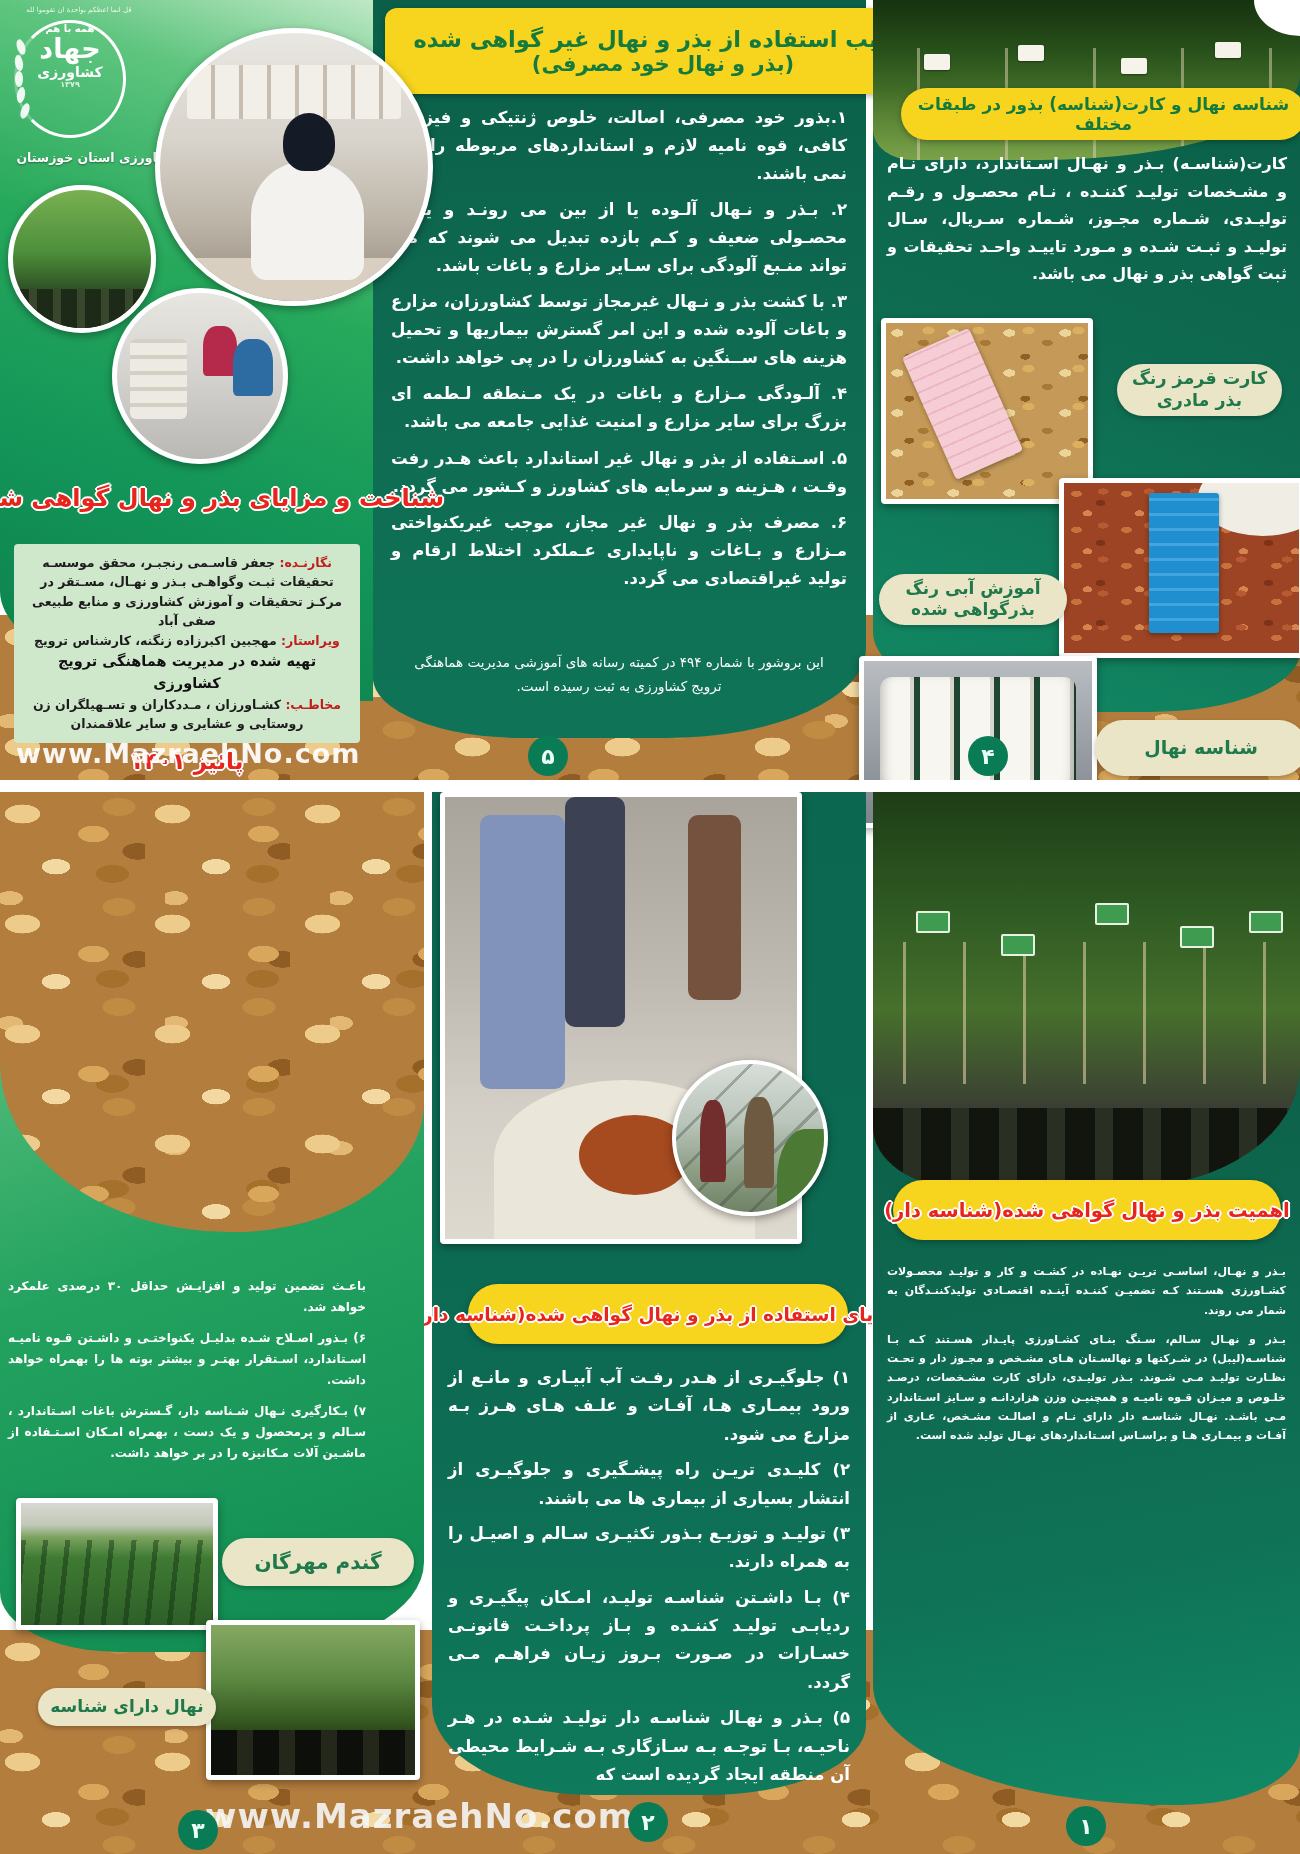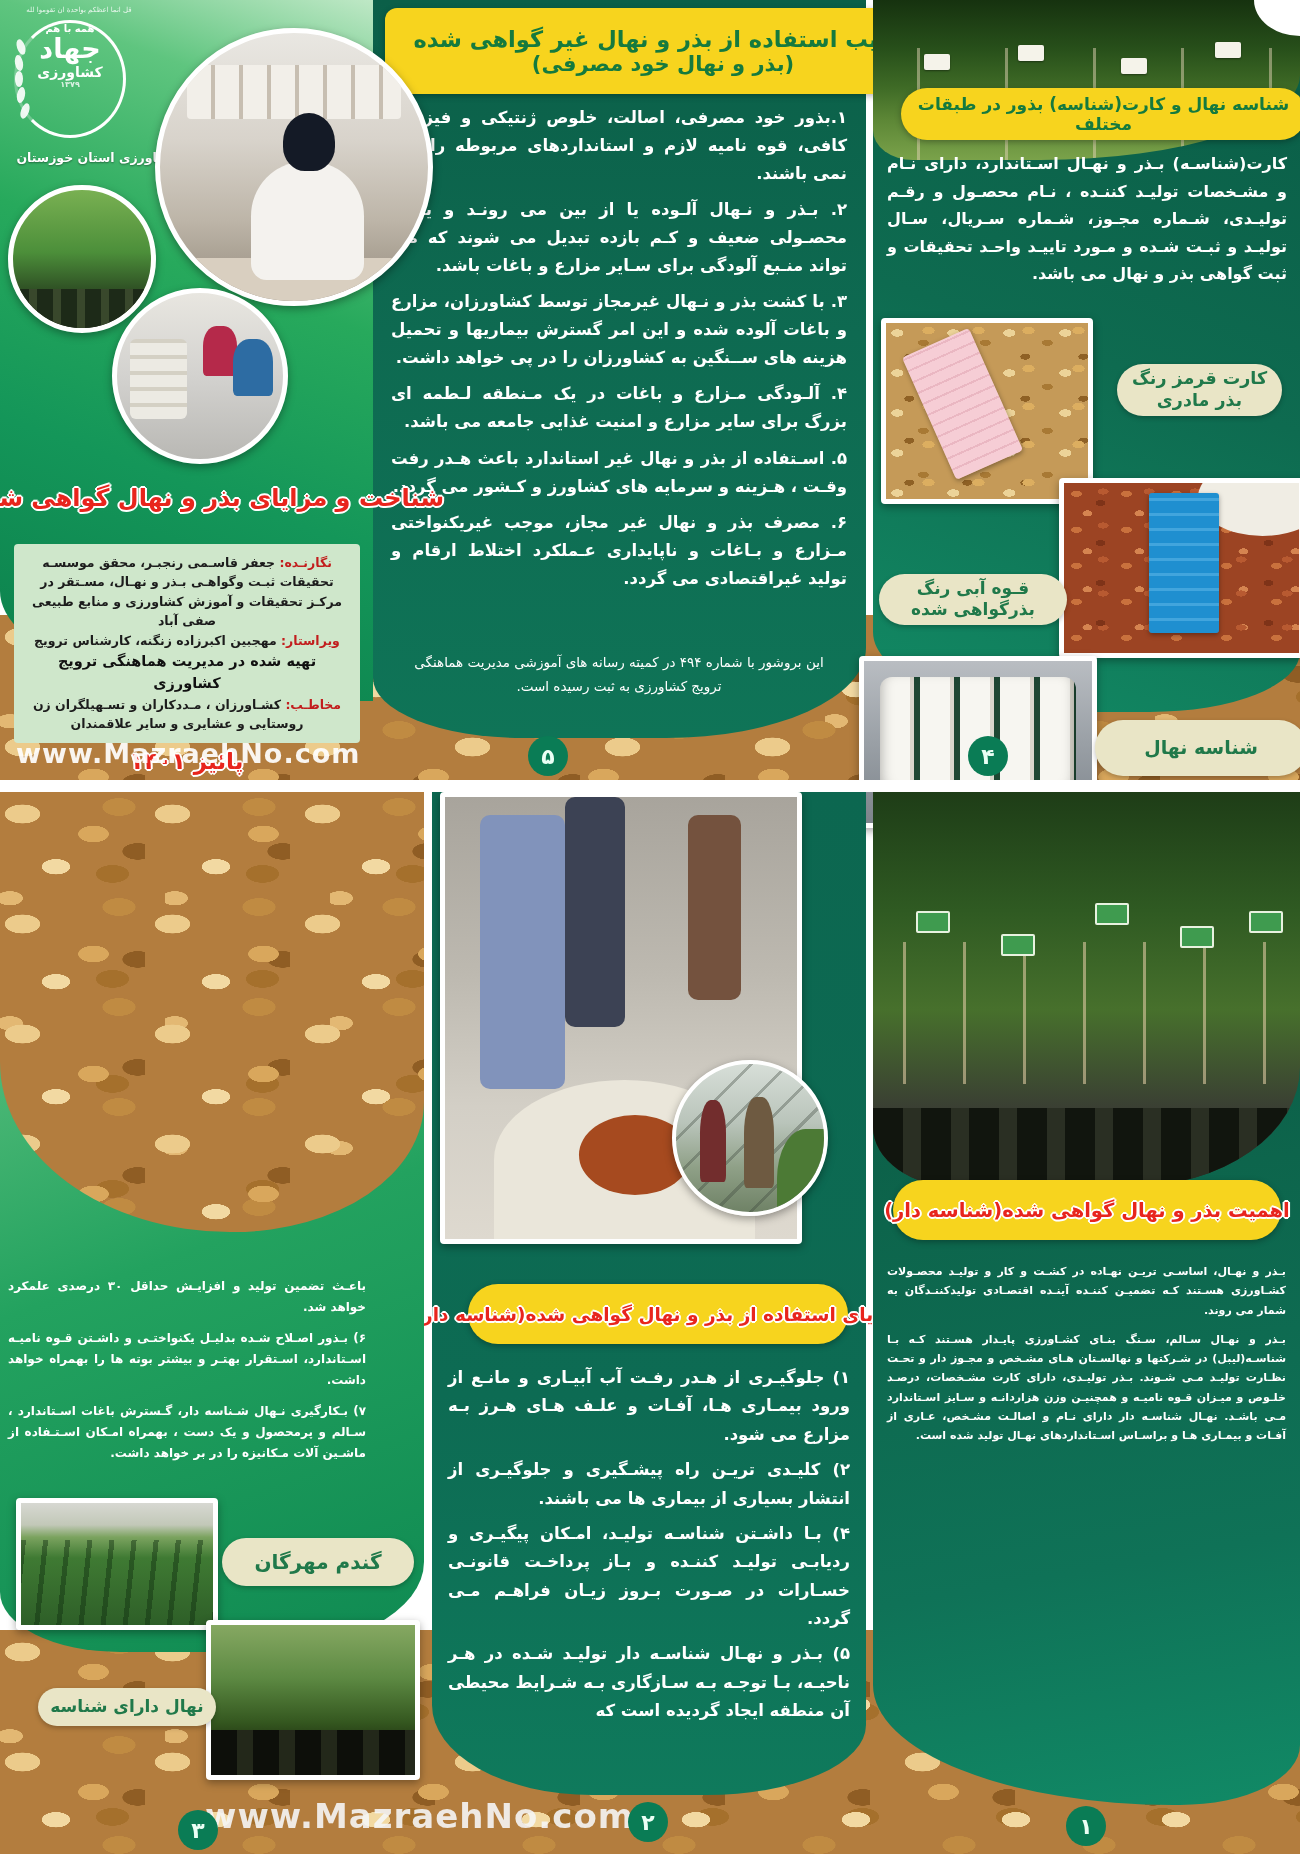--- a/index.html
+++ b/index.html
@@ -297,21 +297,21 @@
     <div class="cpill pill-red-card">
       <div>کارت قرمز رنگ</div>
       <div>بذر مادری</div>
     </div>
 
     <div class="photo photo-rect photo-blue seeds-red">
       <div class="sack-corner"></div>
       <div class="card-blue"></div>
     </div>
     <div class="cpill pill-blue-card">
-      <div>قـوه آبی رنگ</div>
+      <div>آموزش آبی رنگ</div>
       <div>بذرگواهی شده</div>
     </div>
 
     <div class="photo photo-rect photo-roll">
       <div class="roll"></div>
     </div>
     <div class="cpill pill-roll">
       <div>شناسه نهال</div>
     </div>
   </section>
@@ -357,20 +357,21 @@
       <div class="gh-p1"></div>
       <div class="gh-p2"></div>
       <div class="gh-plants"></div>
     </div>
     <div class="ypill p2-title">
       <div class="red-outline t">مزایای استفاده از بذر و نهال گواهی شده(شناسه دار)</div>
     </div>
     <div class="body-txt p2-items">
       <p>۱) جلوگیـری از هـدر رفـت آب آبیـاری و مانـع از ورود بیمـاری هـا، آفـات و علـف هـای هـرز بـه مزارع می شود.</p>
       <p>۲) کلیـدی تریـن راه پیشـگیری و جلوگیـری از انتشار بسیاری از بیماری ها می باشند.</p>
+      <p>۳) تولیـد و توزیـع بـذور تکثیـری سـالم و اصیـل را به همراه دارند.</p>
       <p>۴) بـا داشـتن شناسـه تولیـد، امـکان پیگیـری و ردیابـی تولیـد کننـده و بـاز پرداخـت قانونـی خسـارات در صـورت بـروز زیـان فراهـم  مـی گردد.</p>
       <p>۵) بـذر و نهـال شناسـه دار تولیـد شـده در هـر ناحیـه، بـا توجـه بـه سـازگاری بـه شـرایط محیطی آن منطقه ایجاد گردیده است که</p>
     </div>
   </section>
 
   <section class="panel panel-p1">
     <div class="photo-sap-rows">
       <div class="sr-trunks"></div>
       <div class="sr-pots"></div>
       <span class="sr-tag" style="left:10%;top:30%"></span>

